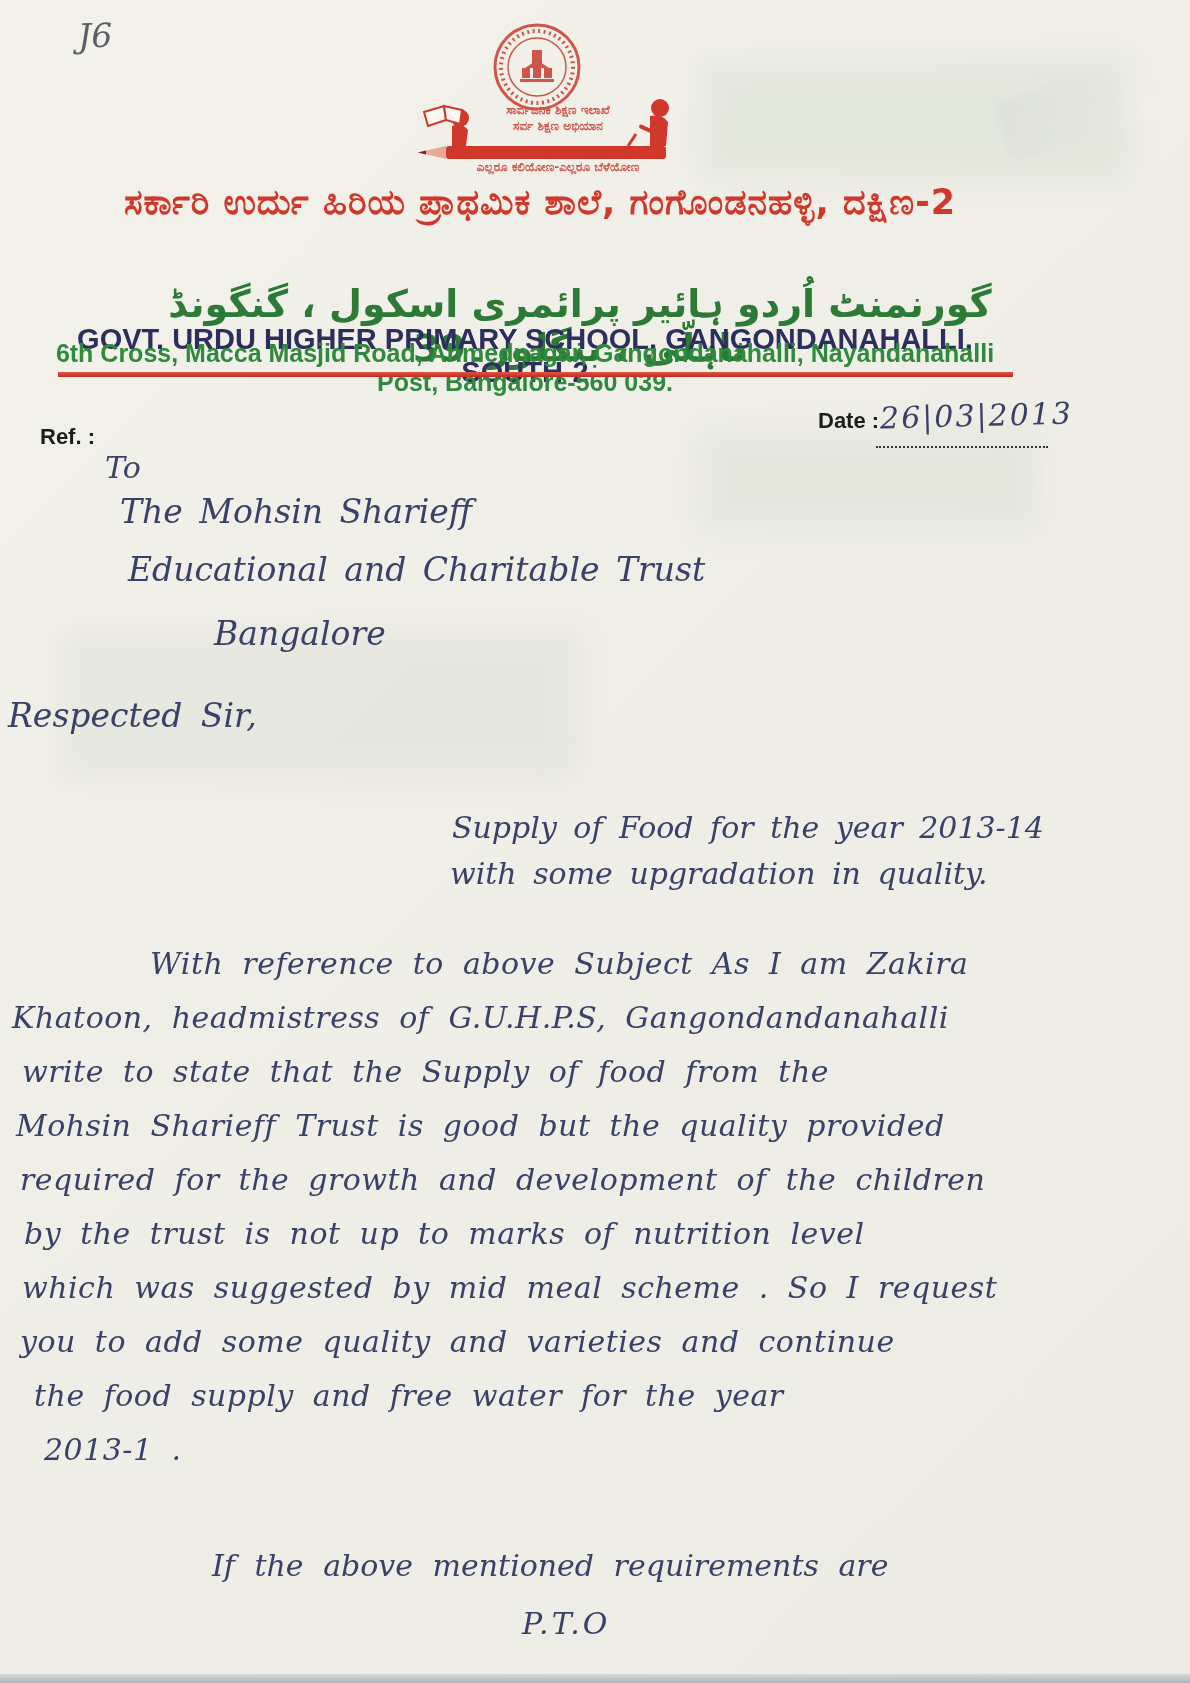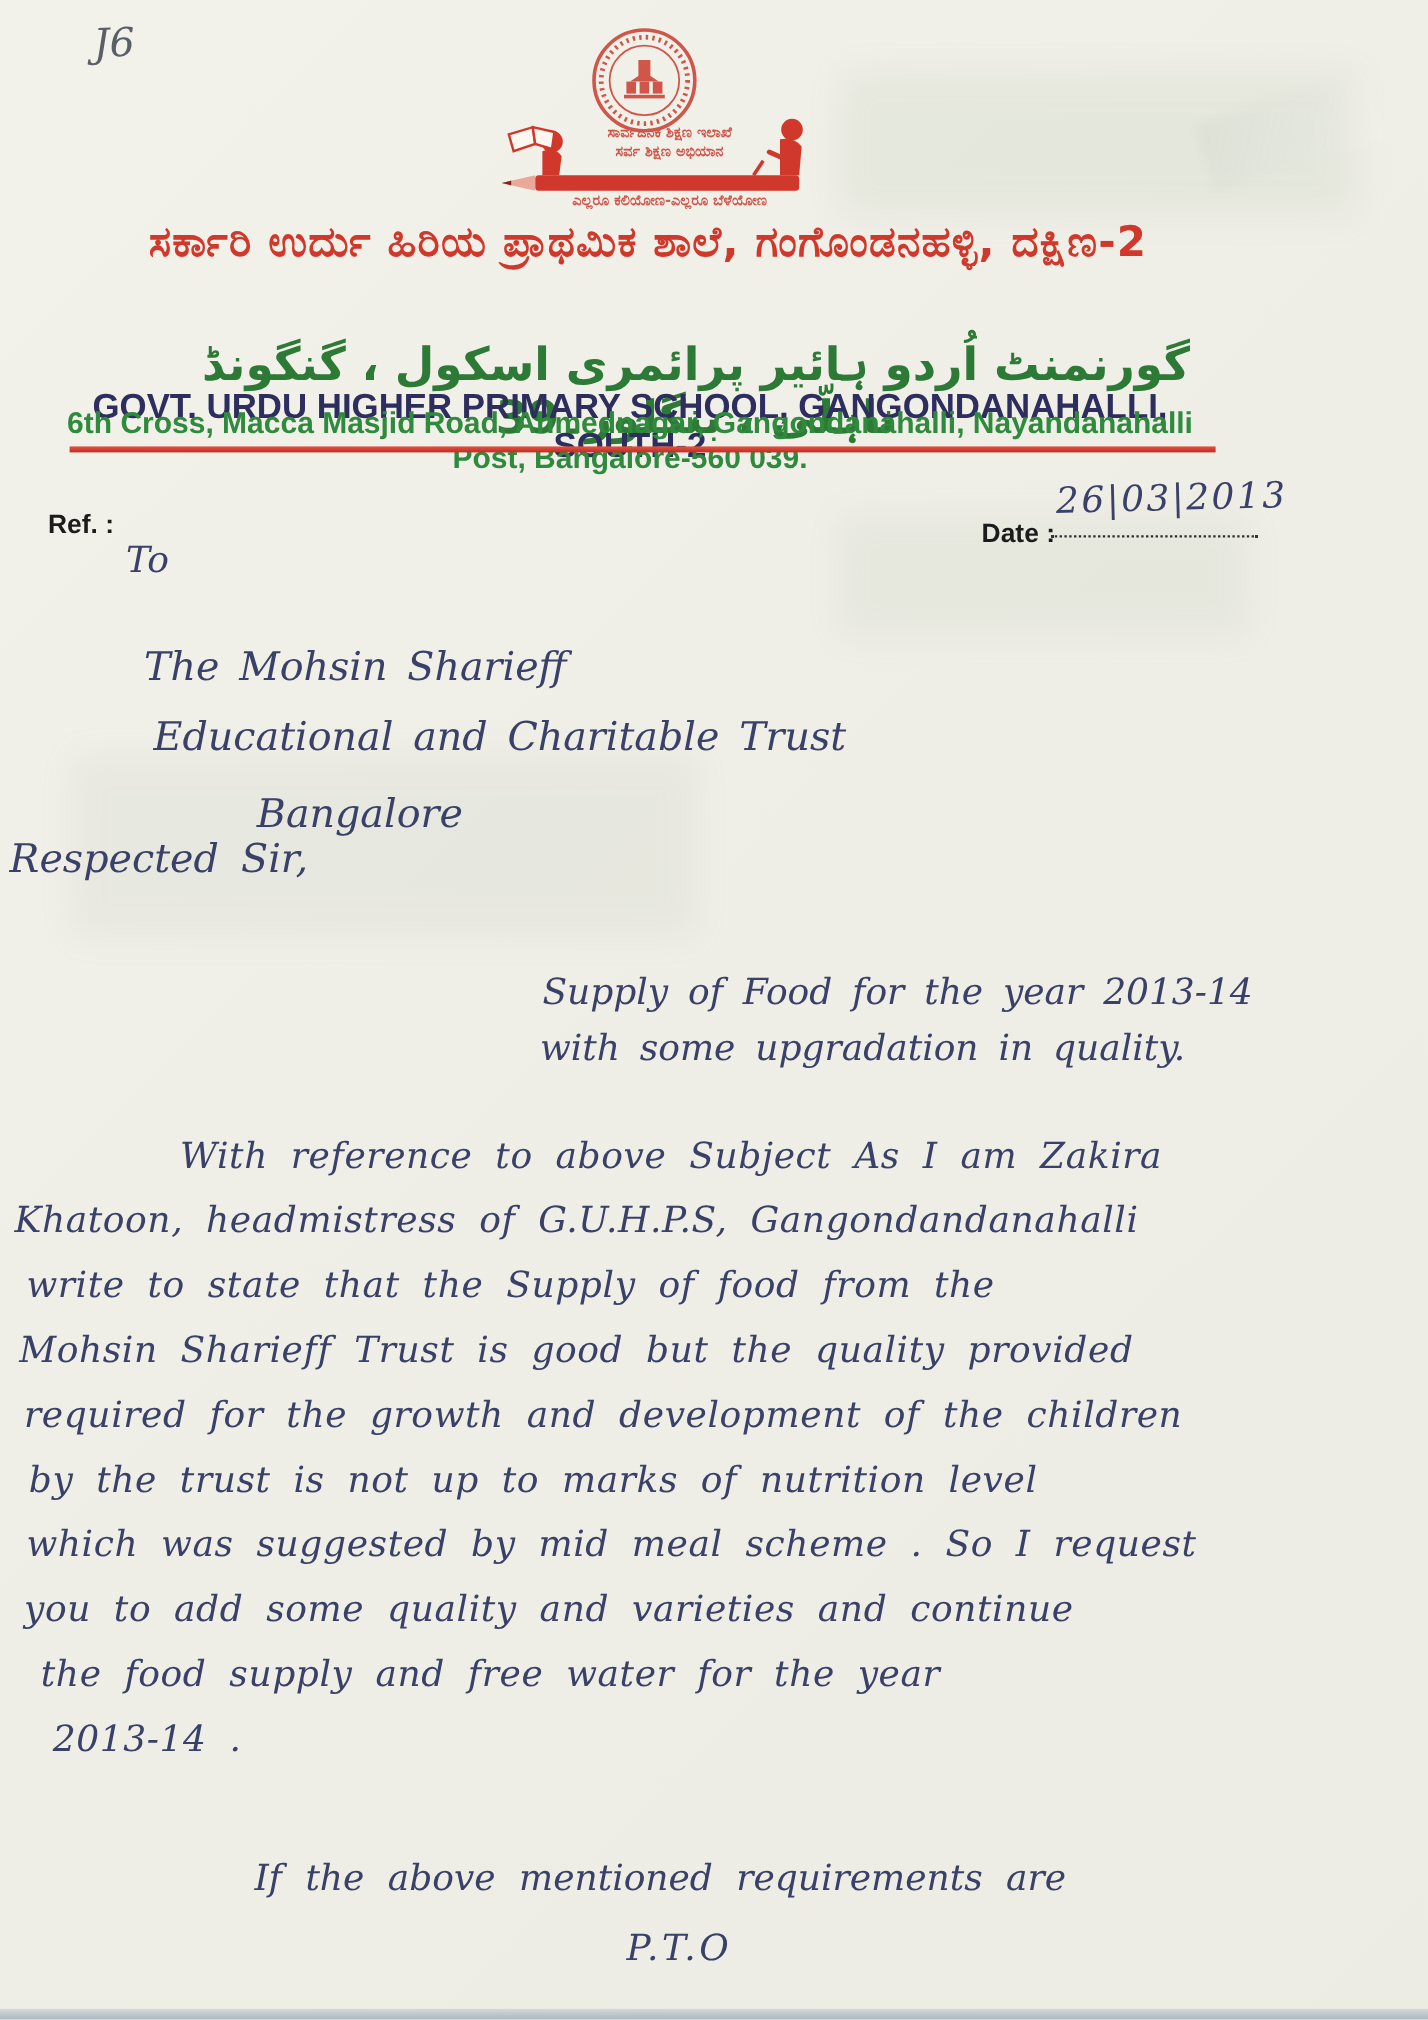--- a/index.html
+++ b/index.html
@@ -26,21 +26,21 @@
   .dept-text{font-family:"DejaVu Sans",sans-serif;font-size:12px;font-weight:bold;color:#d0564a;line-height:16px;}
   .slogan-text{font-family:"DejaVu Sans",sans-serif;font-size:12px;font-weight:bold;color:#d0564a;}
   
   .print-label{position:absolute;font-family:"Liberation Sans",sans-serif;font-weight:bold;font-size:22px;color:#1c1c1c;}
   .date-dots{position:absolute;border-bottom:2px dotted #333;width:172px;height:0;}
   
   .hw{font-family:"DejaVu Serif",serif;font-style:italic;color:#3a4168;}
   .hw-line{position:absolute;white-space:nowrap;}
   .body-block{position:absolute;left:12px;top:946px;width:1110px;}
   .body-line{height:54px;white-space:nowrap;font-size:30px;word-spacing:9px;letter-spacing:.5px;}
-  .addr-line{font-size:33px;word-spacing:6px;margin-top:44px;}
+  .addr-line{font-size:33px;word-spacing:6px;}
   .subject-line{font-size:30px;word-spacing:7px;}
   .u{text-decoration:underline;}
   .corner-note{color:#5a5e66;font-size:33px;transform:rotate(-2deg);}
   
   .seal{position:absolute;left:492px;top:22px;}
   .pencil-art{position:absolute;left:404px;top:90px;}
 </style>
 </head>
 <body>
 
@@ -92,21 +92,21 @@
   </div>
   <div class="hl slogan-text" style="left:448px;top:160px;width:220px;">ಎಲ್ಲರೂ ಕಲಿಯೋಣ-ಎಲ್ಲರೂ ಬೆಳೆಯೋಣ</div>
 
   <div class="hl kannada-name" style="left:40px;top:182px;width:1000px;">ಸರ್ಕಾರಿ ಉರ್ದು ಹಿರಿಯ ಪ್ರಾಥಮಿಕ ಶಾಲೆ, ಗಂಗೊಂಡನಹಳ್ಳಿ, ದಕ್ಷಿಣ-2</div>
   <div class="hl urdu-name" style="left:140px;top:236px;width:880px;">گورنمنٹ اُردو ہائیر پرائمری اسکول ، گنگونڈ ناہلّی ، بنگلور۔39</div>
   <div class="hl english-name" style="left:30px;top:300px;width:990px;margin-top:23px;">GOVT. URDU HIGHER PRIMARY SCHOOL, GANGONDANAHALLI, SOUTH-2</div>
   <div class="hl address-line" style="left:30px;top:339px;width:990px;">6th Cross, Macca Masjid Road, Ahmednagar, Gangondanahalli, Nayandanahalli Post, Bangalore-560 039.</div>
   <div class="red-rule" style="left:58px;top:372px;width:955px;height:5px;"></div>
 
   <div class="print-label" style="left:40px;top:424px;">Ref. :</div>
-  <div class="print-label" style="left:818px;top:432px;">Date :</div>
+  <div class="print-label" style="left:818px;top:408px;">Date :</div>
   <div class="date-dots" style="left:876px;top:446px;"></div>
   <div class="hw hw-line" style="left:880px;top:398px;font-size:30px;transform:rotate(-1.5deg);letter-spacing:2px;">26|03|2013</div>
 
   <div class="hw hw-line" style="left:60px;top:450px;font-size:30px;margin-left:45px;">To</div>
   <div class="hw hw-line addr-line" style="left:120px;top:492px;">The Mohsin Sharieff</div>
   <div class="hw hw-line addr-line" style="left:128px;top:550px;">Educational and Charitable Trust</div>
   <div class="hw hw-line addr-line" style="left:214px;top:614px;">Bangalore</div>
 
   <div class="hw hw-line" style="left:8px;top:696px;font-size:33px;word-spacing:8px;">Respected Sir,</div>
 
@@ -116,21 +116,21 @@
   <div class="body-block hw">
     <div class="body-line" style="padding-left:138px;">With reference to above Subject As I am Zakira</div>
     <div class="body-line" style="padding-left:0px;">Khatoon, headmistress of G.U.H.P.S, Gangondandanahalli</div>
     <div class="body-line" style="padding-left:10px;">write to state that the Supply of food from the</div>
     <div class="body-line" style="padding-left:4px;">Mohsin Sharieff Trust is good but the quality provided</div>
     <div class="body-line" style="padding-left:8px;">required for the growth and development of the children</div>
     <div class="body-line" style="padding-left:12px;">by the trust is not up to marks of nutrition level</div>
     <div class="body-line" style="padding-left:10px;">which was suggested by mid meal scheme . So I request</div>
     <div class="body-line" style="padding-left:8px;">you to add some quality and varieties and continue</div>
     <div class="body-line" style="padding-left:22px;">the food supply and free water for the year</div>
-    <div class="body-line" style="padding-left:32px;">2013-14 .</div>
+    <div class="body-line" style="padding-left:32px;">2013-1 .</div>
   </div>
 
   <div class="hw hw-line" style="left:212px;top:1548px;font-size:30px;word-spacing:10px;">If the above mentioned requirements are</div>
 
   <div class="hw hw-line" style="left:522px;top:1606px;font-size:30px;letter-spacing:3px;">P.T.O</div>
 
   <div class="scan-edge-bottom"></div>
 </div>
 
 </body></html>

